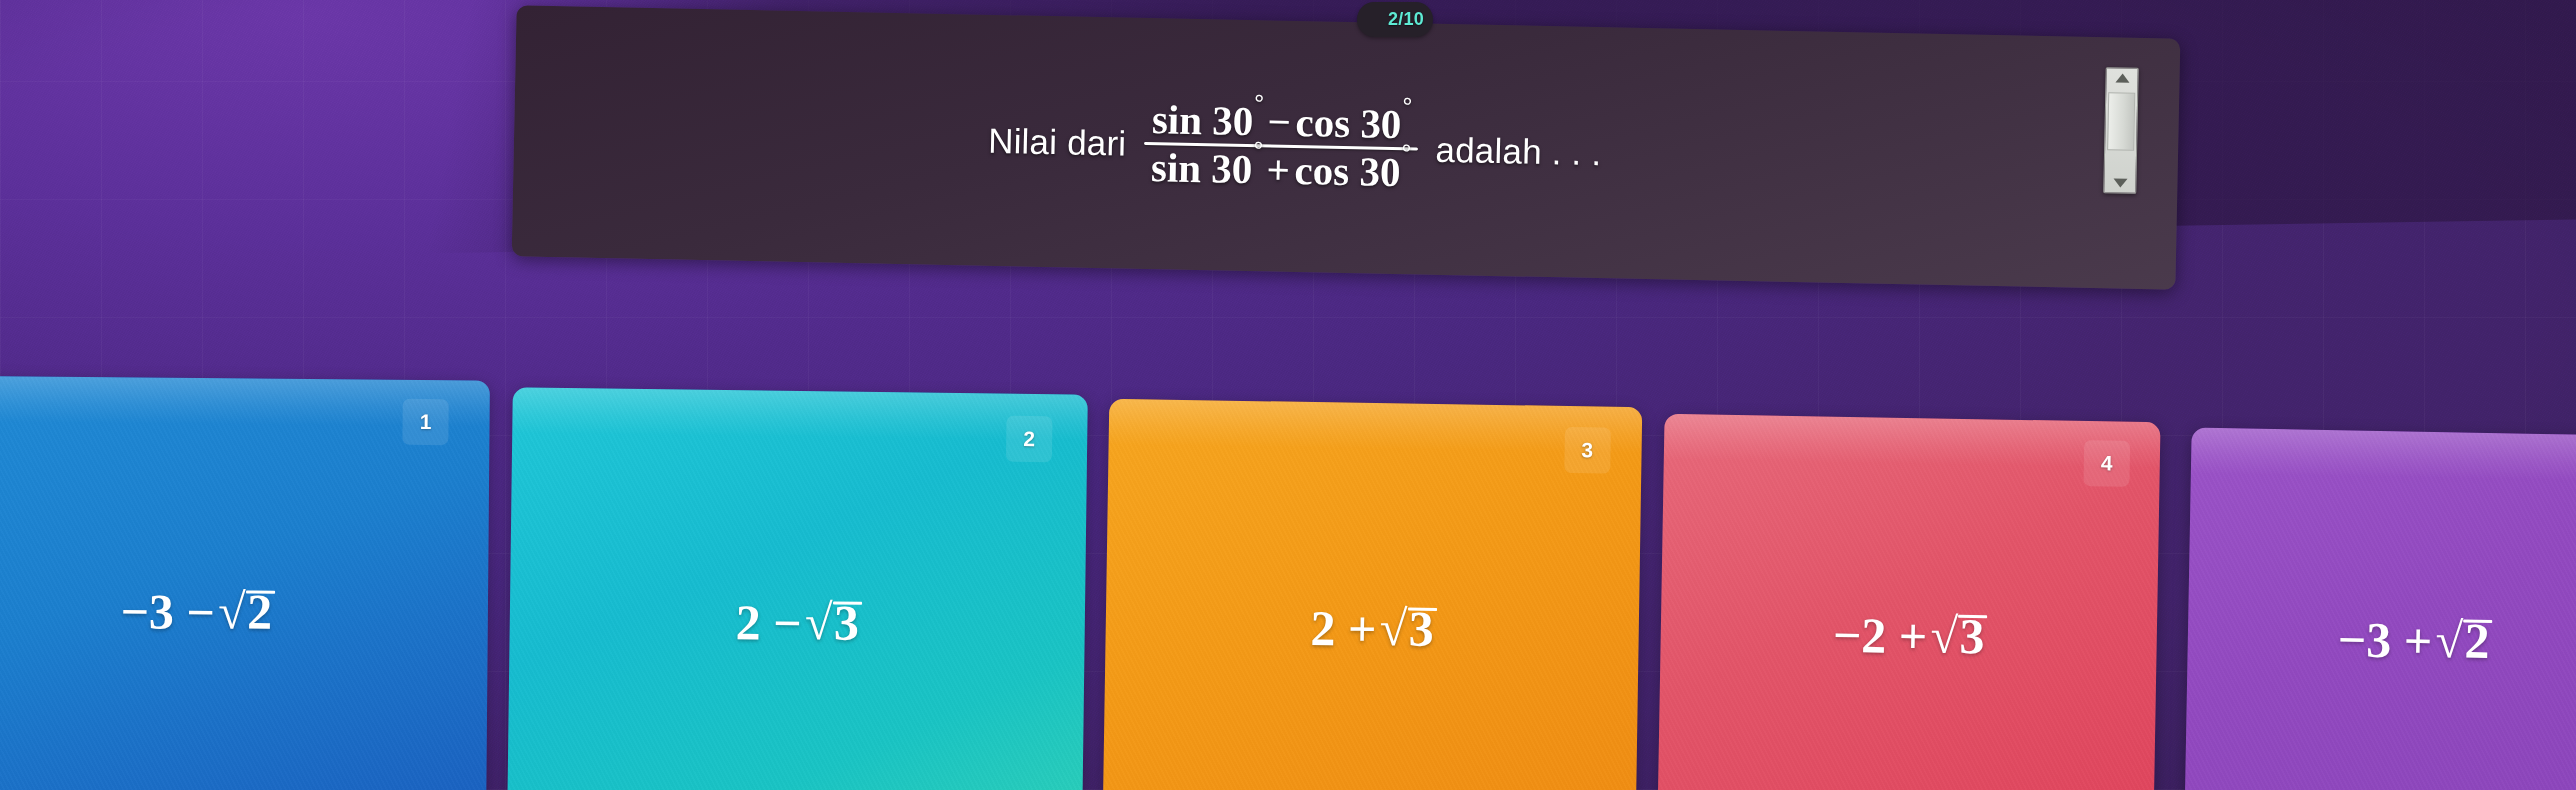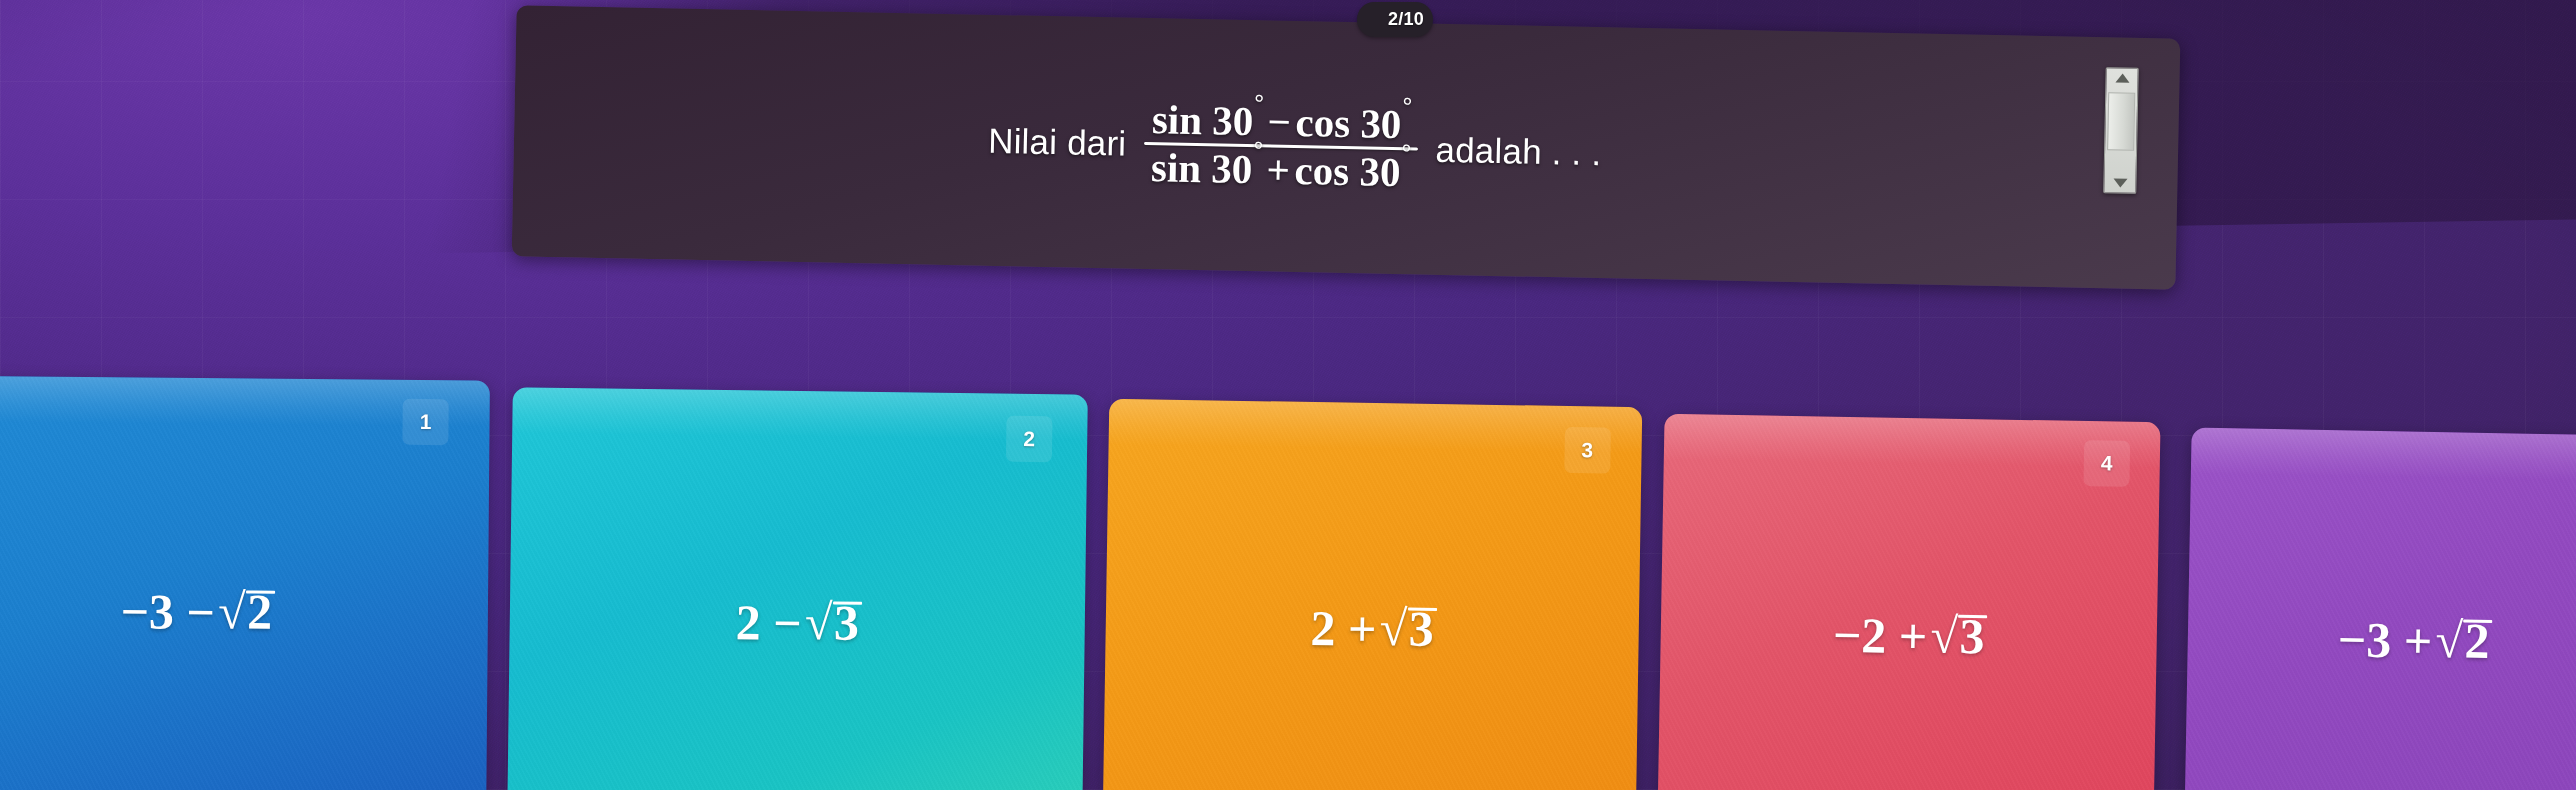--- a/index.html
+++ b/index.html
@@ -99,21 +99,21 @@
     height: 35px;
     background: #262029;
     border-radius: 17.3px;
     display: flex;
     align-items: center;
     justify-content: center;
     z-index: 6;
     box-shadow: 0 1.6px 3.9px rgba(0,0,0,0.35);
   }
   #progress-pill span {
-    color: #ffffff;
+    color: #5eead4;
     font-size: 18px;
     font-weight: 700;
     letter-spacing: 0.3px;
     text-shadow: 0 0.8px 1.6px rgba(0,0,0,0.5);
     margin-left: 22px;
   }
 
   
   #question-card {
     position: absolute;

